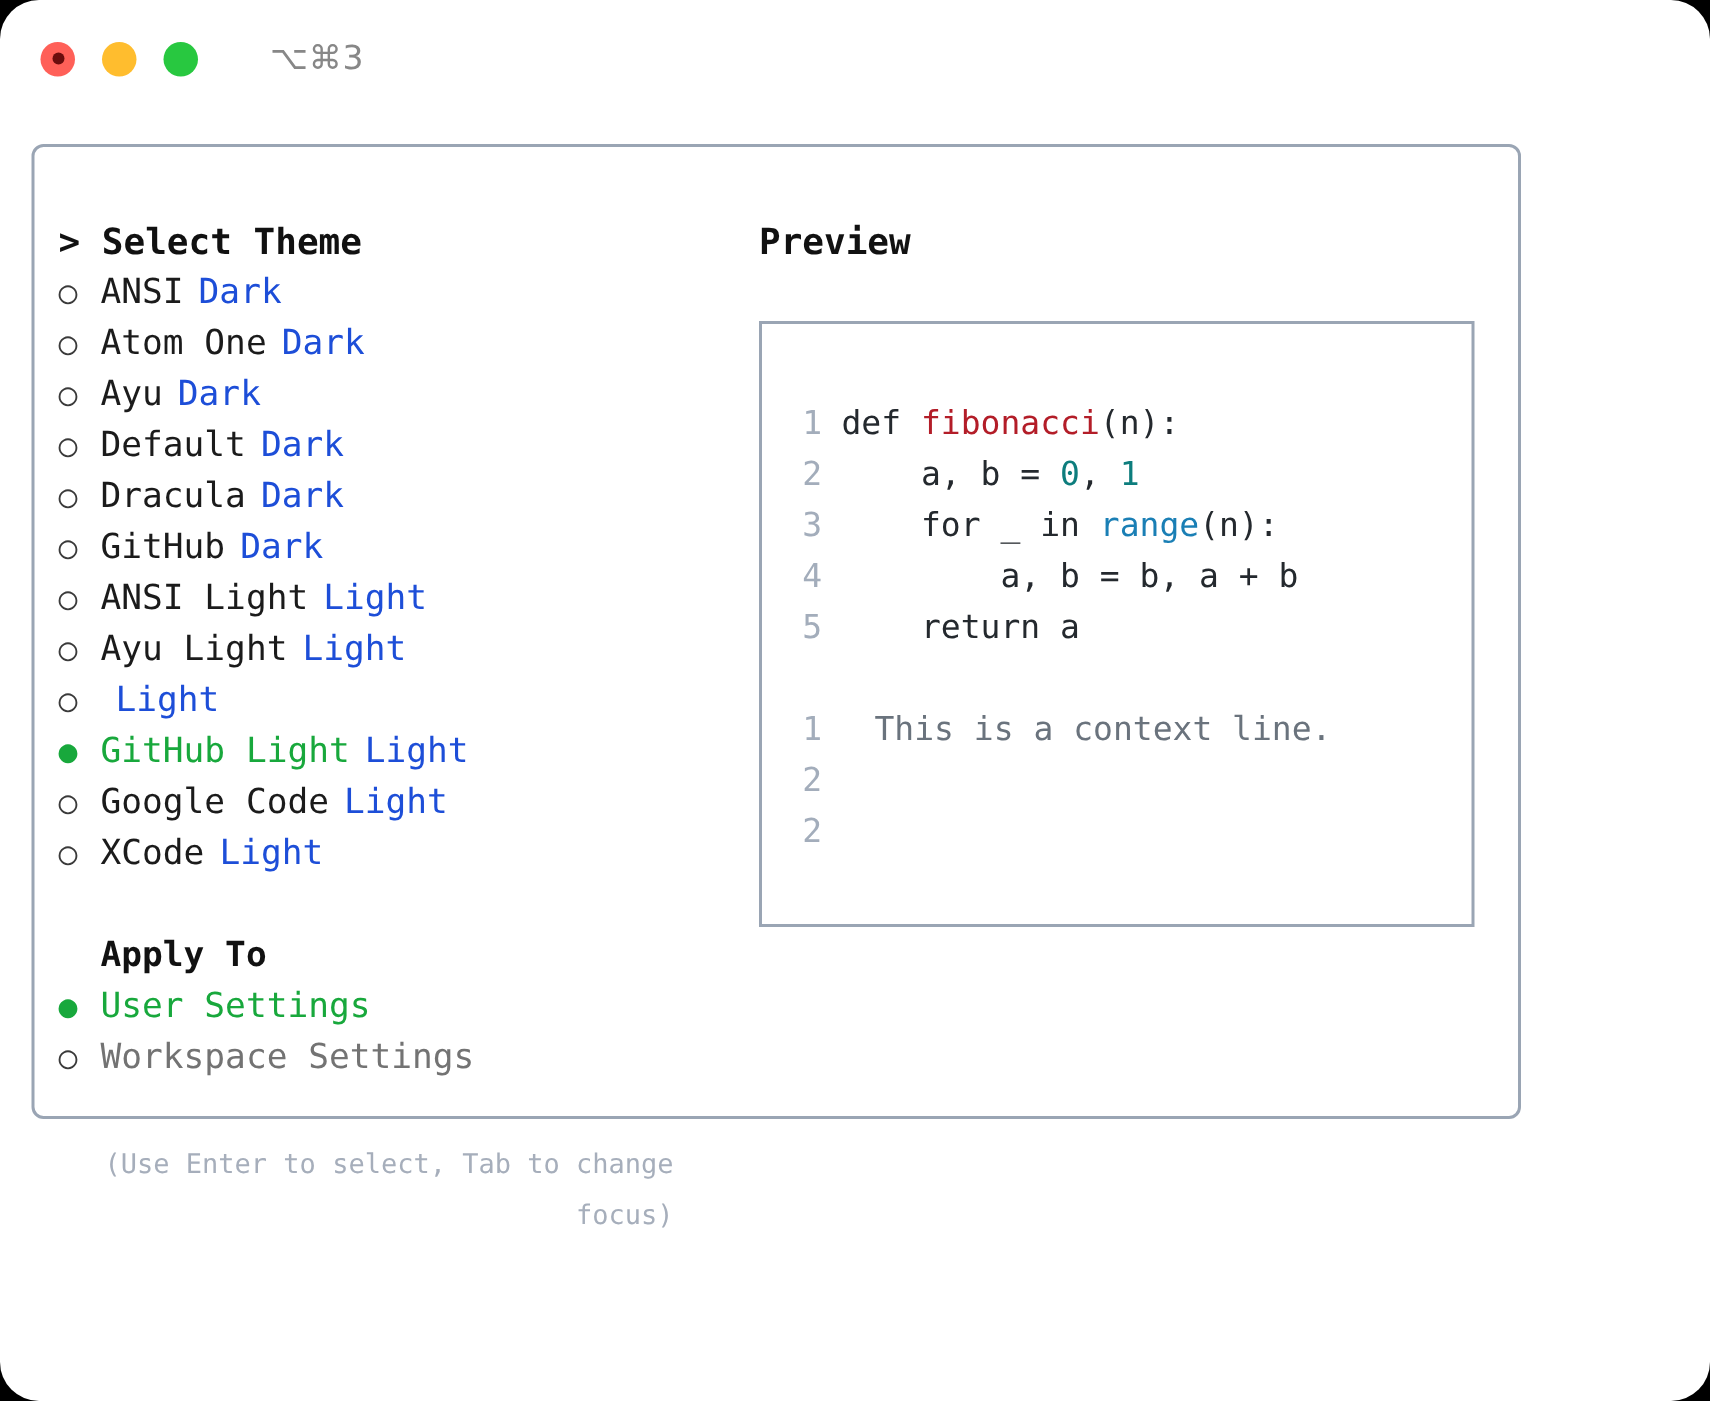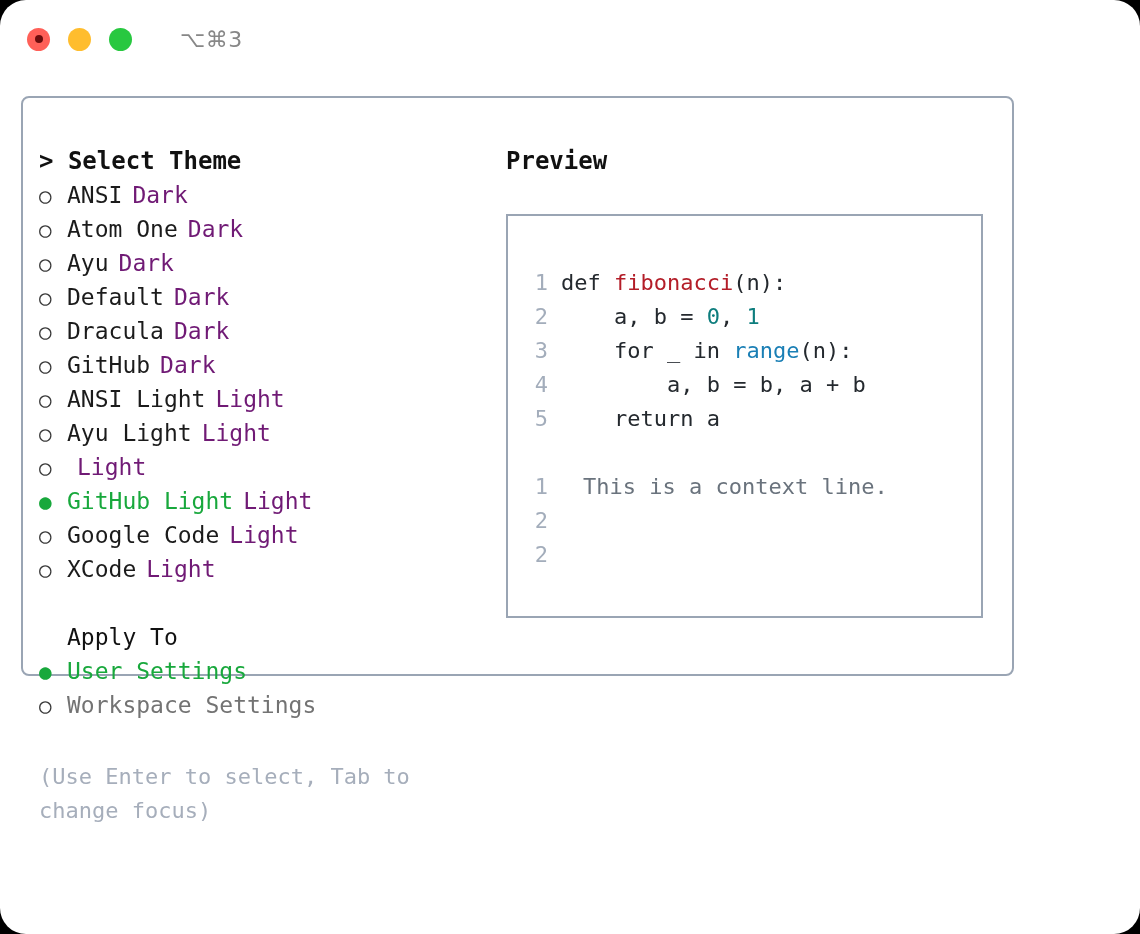--- a/index.html
+++ b/index.html
@@ -54,21 +54,21 @@
     font-size: 22px;
     letter-spacing: 0.5px;
     font-family: "DejaVu Sans", sans-serif;
     white-space: pre;
   }
 
   
   #main-panel {
     position: absolute;
     left: 21px; top: 96px;
-    width: 993px; height: 580px;
+    width: 993px; height: 650px;
     border: 2px solid #9aa5b4;
     border-radius: 8px;
     background: #ffffff;
   }
 
   
   #theme-column {
     position: absolute;
     left: 16px; top: 46px;
     width: 440px;
@@ -102,50 +102,52 @@
   .bullet {
     display: inline-block;
     width: 28px;
     flex: 0 0 28px;
     color: #3a3a3a;
     font-size: 21px;
   }
   .bullet.selected { color: #18a83c; }
   .theme-name { color: #1b1b1b; }
   .theme-row.selected .theme-name { color: #18a83c; }
-  .theme-tag { color: #701a75; margin-left: 10px; }
+  .theme-tag { color: #1d4ed8; margin-left: 10px; }
 
   
   #apply-to-block { margin-top: 34px; }
   #apply-to-header {
     font-size: 23px;
     color: #111111;
     line-height: 34px;
     white-space: pre;
     padding-left: 28px;
     font-family: "DejaVu Sans Mono", monospace;
+    font-weight: bold;
   }
   .apply-row {
     display: flex;
     align-items: baseline;
     height: 34px;
     font-size: 23px;
     line-height: 34px;
     white-space: pre;
   }
   .apply-label { color: #737373; }
   .apply-row.selected .apply-label { color: #18a83c; }
 
   #hint-text {
     margin-top: 38px;
-    font-size: 22px;
+    font-size: 18px;
     line-height: 34px;
     color: #a6aebb;
     width: 410px;
     font-family: "DejaVu Sans Mono", monospace;
+    text-align: right;
   }
 
   
   #preview-box {
     position: relative;
     margin-top: 36px;
     width: 477px; height: 404px;
     border: 2px solid #9aa5b4;
     background: #ffffff;
   }

